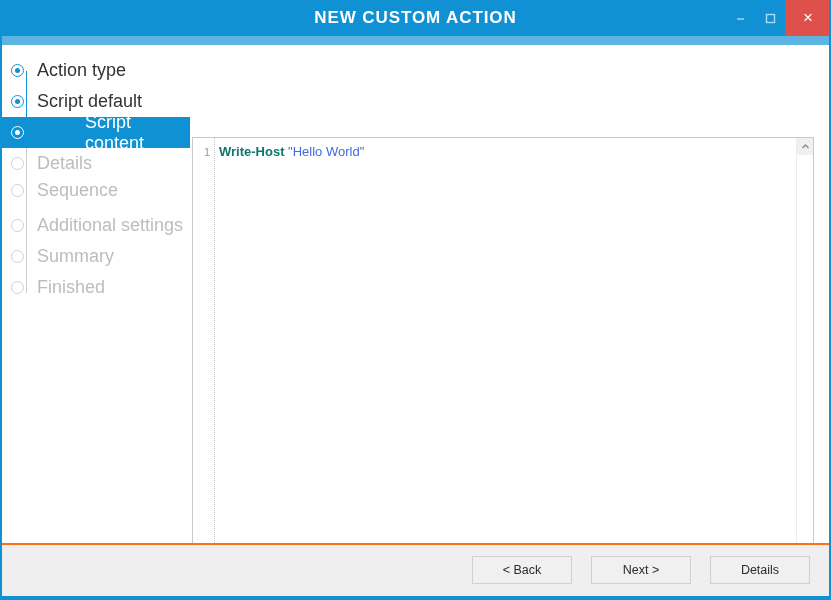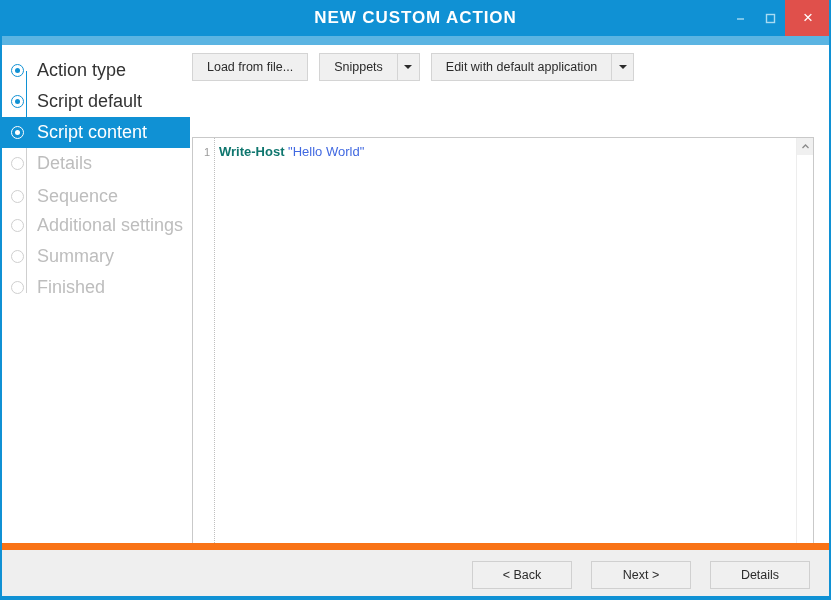--- a/index.html
+++ b/index.html
@@ -161,21 +161,21 @@
     background: #ffffff;
     display: flex;
     align-items: center;
     justify-content: center;
   }
   .dot { width: 5px; height: 5px; border-radius: 50%; background: transparent; }
 
   .step.done .ring { border-color: #1091d4; }
   .step.done .dot { background: #1091d4; }
 
-  .step.active { background: #1091d4; }
+  .step.active { background: #1091d4; gap: 48px; }
   .step.active .ring { border-color: #ffffff; background: #1091d4; }
   .step.active .dot { background: #ffffff; }
 
   .step .label {
     font-size: 18px;
     color: #333333;
     padding-left: 4px;
   }
   .step.done .label { color: #333333; }
   .step.active .label { color: #ffffff; }
@@ -305,21 +305,21 @@
     background: #ffffff;
   }
 
   
   #footer {
     position: absolute;
     left: 0; bottom: 0;
     right: 0;
     height: 53px;
     background: #efefef;
-    border-top: 7px solid #f97316;
+    border-top: 2px solid #f97316;
   }
   #footer-btns {
     position: absolute;
     right: 19px;
     top: 11px;
     display: flex;
     gap: 19px;
   }
   .fbtn {
     width: 100px;
@@ -405,21 +405,21 @@
 
       <div class="step pending" style="top:103px">
         <span class="marker">
             <span class="ring">
               <span class="dot"></span>
             </span>
           </span>
         <span class="label">Details</span>
       </div>
 
-      <div class="step pending" style="top:136px">
+      <div class="step pending" style="top:130px">
         <span class="marker">
             <span class="ring">
               <span class="dot"></span>
             </span>
           </span>
         <span class="label">Sequence</span>
       </div>
 
       <div class="step pending" style="top:165px">
         <span class="marker">
@@ -442,37 +442,20 @@
       <div class="step pending" style="top:227px">
         <span class="marker">
             <span class="ring">
               <span class="dot"></span>
             </span>
           </span>
         <span class="label">Finished</span>
       </div>
     </div>
 
-    <div id="toolbar">
-      <div class="btn">Load from file...</div>
-
-      <div class="split">
-        <div class="btn btn-main">Snippets</div>
-        <div class="btn btn-arrow">
-          <span class="caret"></span>
-        </div>
-      </div>
-
-      <div class="split">
-        <div class="btn btn-main">Edit with default application</div>
-        <div class="btn btn-arrow">
-          <span class="caret"></span>
-        </div>
-      </div>
-    </div>
 
     <div id="editor">
       <div id="editor-inner">
         <div id="gutter">
           <div class="gutter-num">1</div>
         </div>
         <div id="code"><span class="tok-cmd">Write-Host</span><span> </span><span class="tok-str">"Hello World"</span></div>
       </div>
 
       <div id="vscroll">

